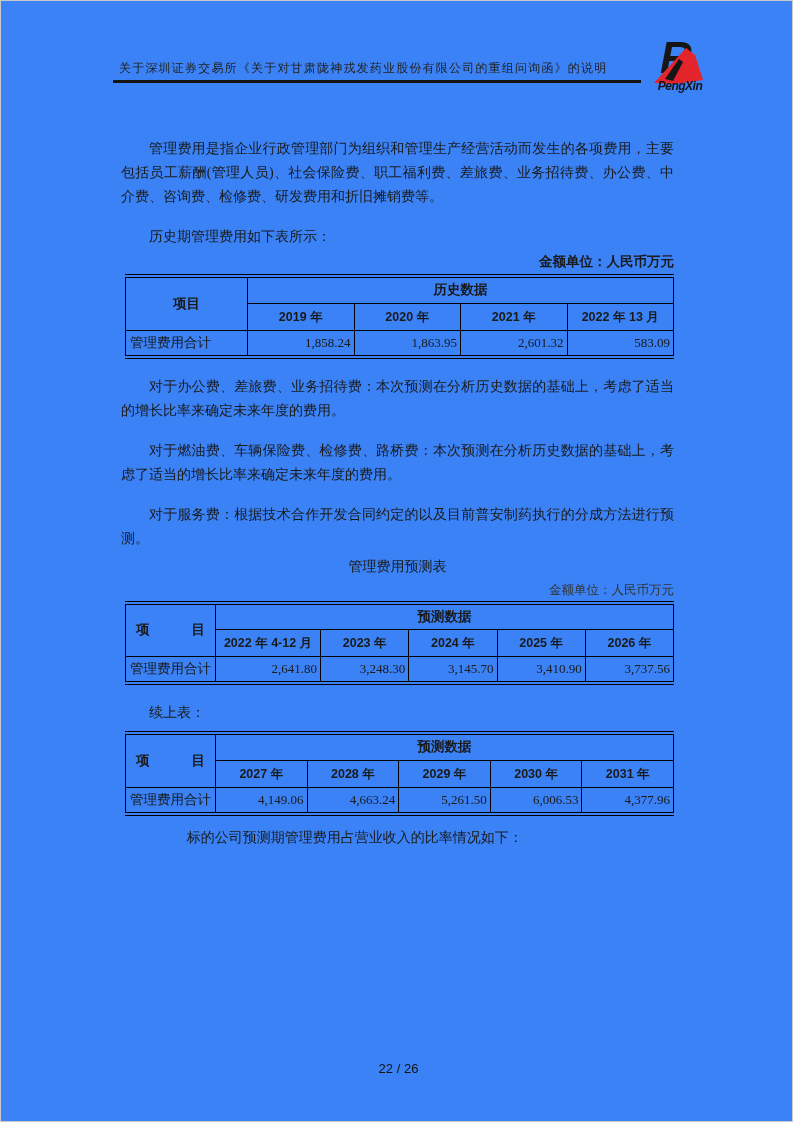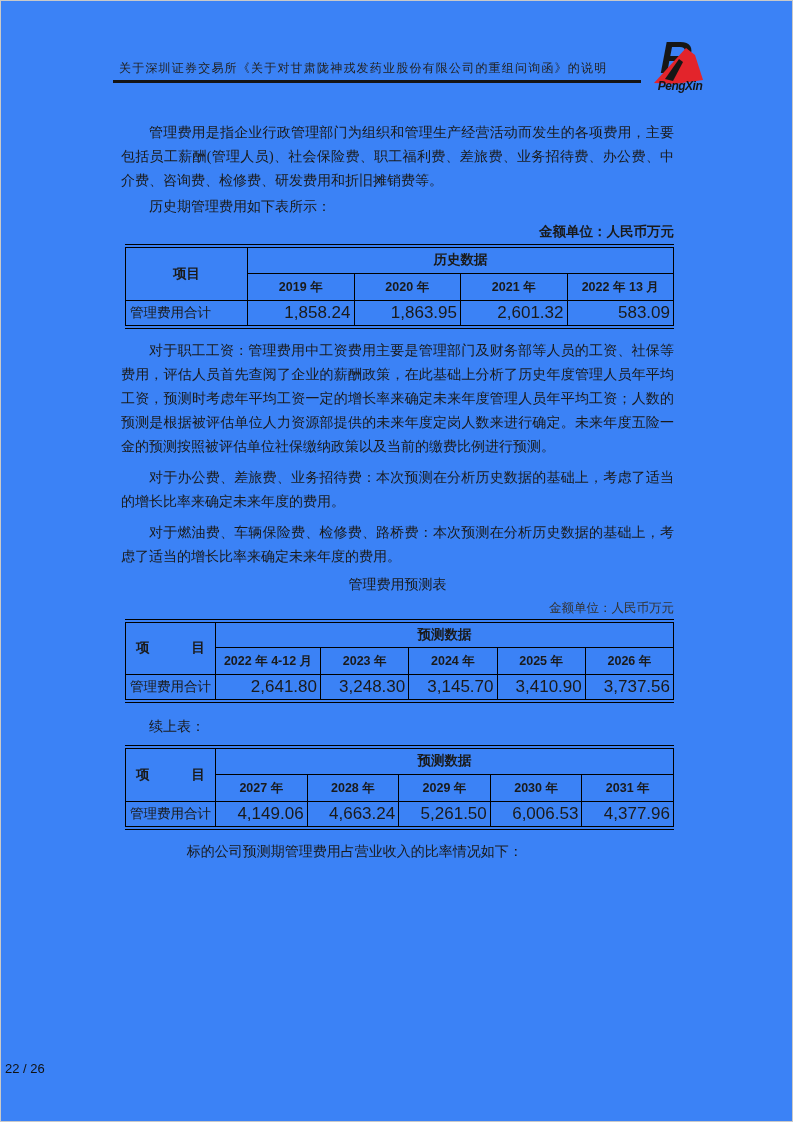--- a/index.html
+++ b/index.html
@@ -33,21 +33,21 @@
     font-family:"Liberation Sans","DejaVu Sans",sans-serif;
     font-weight:bold; font-style:italic;
     font-size:12px; letter-spacing:-0.5px; color:#141414;
     margin-top:-6px;
   }
   
   .content {
     position:absolute; left:120px; top:120px; width:553px;
     font-size:14px; line-height:24px; text-align:justify;
   }
-  .content p.body-p { text-indent:2em; }
+  .content p.body-p { text-indent:2em;margin-top:16px; }
   .mt2{margin-top:2px}.mt3{margin-top:3px}.mt4{margin-top:4px}
   .mt6{margin-top:6px}.mt7{margin-top:7px}
   .mt10{margin-top:10px}.mt12{margin-top:12px}
   .unit-label {
     text-align:right; font-size:13.5px; line-height:18px; font-weight:bold;
   }
   .unit-label.light { font-weight:normal; font-size:12.5px; color:#333; }
   .table-title { text-align:center; text-indent:0 !important; }
   .ratio-line { text-indent:4.7em !important; }
   
@@ -65,27 +65,28 @@
   th.corner.spread {
     text-align:justify; text-align-last:justify; padding:0 10px;
   }
   th.grp { font-size:13.5px; font-weight:bold; text-align:center; }
   th.yr {
     font-family:"Liberation Sans","DejaVu Sans",sans-serif;
     font-size:12.5px; font-weight:bold; text-align:center;
   }
   td.lbl { font-size:13.5px; text-align:left; padding-left:4px; font-weight:normal; }
   td.num {
-    font-family:Liberation Sans, sans-serif;
-    font-size:17px; text-align:right; padding-right:3px;
+    font-family:Liberation Serif, serif;
+    font-size:13px; text-align:right; padding-right:3px;
   }
   .col-item-1 { width:122px; } .col-item-2 { width:90px; }
   
   .footer {
     position:absolute; left:4px; right:0; top:1060px;
+    text-align:center;
     font-family:"Liberation Sans","DejaVu Sans",sans-serif;
     font-size:13px; color:#111;
   }
 </style>
 </head>
 <body>
 
 <div class="page">
 
   <div class="hdr-title">关于深圳证券交易所《关于对甘肃陇神戎发药业股份有限公司的重组问询函》的说明</div>
@@ -134,26 +135,26 @@
             <td class="lbl">管理费用合计</td>
             <td class="num">1,858.24</td>
             <td class="num">1,863.95</td>
             <td class="num">2,601.32</td>
             <td class="num">583.09</td>
           </tr>
         </tbody>
       </table>
     </div>
 
-    <p class="body-p mt10">对于职工工资：管理费用中工资费用主要是管理部门及财务部等人员的工资、社保等费用，评估人员首先查阅了企业的薪酬政策，在此基础上分析了历史年度管理人员年平均工资，预测时考虑年平均工资一定的增长率来确定未来年度管理人员年平均工资；人数的预测是根据被评估单位人力资源部提供的未来年度定岗人数来进行确定。未来年度五险一金的预测按照被评估单位社保缴纳政策以及当前的缴费比例进行预测。</p>
 
     <p class="body-p mt7">对于办公费、差旅费、业务招待费：本次预测在分析历史数据的基础上，考虑了适当的增长比率来确定未来年度的费用。</p>
 
     <p class="body-p mt7">对于燃油费、车辆保险费、检修费、路桥费：本次预测在分析历史数据的基础上，考虑了适当的增长比率来确定未来年度的费用。</p>
 
+    <p class="body-p mt7">对于服务费：根据技术合作开发合同约定的以及目前普安制药执行的分成方法进行预测。</p>
 
 
 
     <p class="table-title mt4">管理费用预测表</p>
 
     <div class="unit-label light mt2">金额单位：人民币万元</div>
 
     <div class="tbl-wrap mt2">
       <table class="fin">
         <colgroup>

